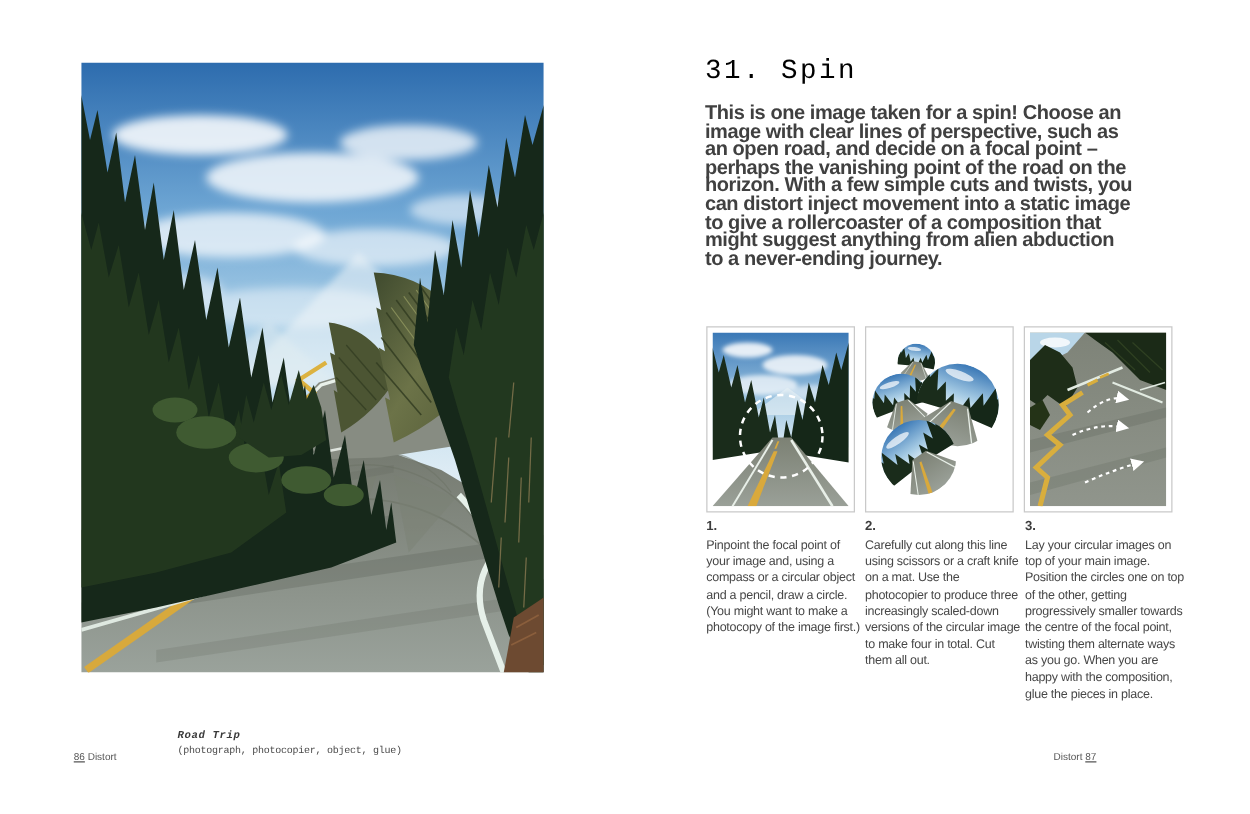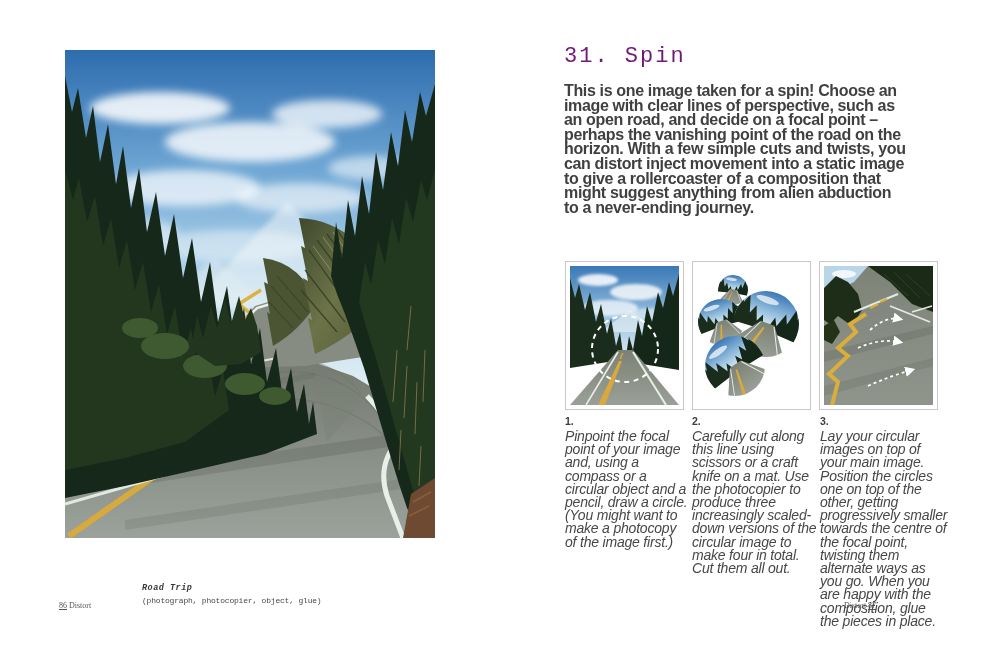--- a/index.html
+++ b/index.html
@@ -6,35 +6,35 @@
   body{width:1000px;height:651px;position:relative;overflow:hidden;
        font-family:"Liberation Sans",sans-serif;color:#3d3d3d;}
   .abs{position:absolute;}
   
   .artwork{left:65px;top:50px;width:370px;height:488px;}
   .artwork svg{display:block;width:100%;height:100%;}
   .caption{left:142px;top:583px;width:222px;text-align:left;
            font-family:"Liberation Mono",monospace;color:#3a3a3a;}
   .caption-title{font-size:8.5px;font-weight:bold;font-style:italic;letter-spacing:.5px;}
   .caption-materials{font-size:8px;margin-top:3px;color:#4a4a4a;letter-spacing:-0.2px;}
-  .folio{font-family:Liberation Serif, serif;font-size:8px;color:#555;}
+  .folio{font-family:Liberation Sans, sans-serif;font-size:8px;color:#555;}
   .folio-left{left:59px;top:601px;}
   .folio-right{left:780px;top:601px;width:160px;text-align:center;}
   .pagenum{text-decoration:underline;}
   
   .title{left:564px;top:44px;font-family:"Liberation Mono",monospace;
-         font-size:22px;color:#701a75;letter-spacing:2px;}
+         font-size:22px;color:#000000;letter-spacing:2px;}
   .intro{left:564px;top:84px;width:344px;font-size:16px;line-height:14.6px;
          font-weight:700;color:#404040;letter-spacing:-0.35px;}
   .figure{top:261px;width:119px;height:149px;background:#fff;border:1px solid #c9c9c9;
           box-sizing:border-box;padding:4px;}
   .figure svg{display:block;width:100%;height:100%;}
   .fig1{left:565px;} .fig2{left:692px;} .fig3{left:819px;}
   .stepnum{top:415px;font-size:10.5px;font-weight:bold;color:#3c3c3c;}
-  .steptext{top:430px;font-size:14px;line-height:13.2px;color:#474747;letter-spacing:-0.2px;font-style:italic;}
+  .steptext{top:430px;font-size:10px;line-height:13.2px;color:#474747;letter-spacing:-0.2px;}
   .sn1,.st1{left:565px;} .sn2,.st2{left:692px;} .sn3,.st3{left:820px;}
   .st1,.st2{width:125px;} .st3{width:128px;}
 </style>
 </head>
 <body>
 
 <div class="abs artwork">
 <svg viewBox="0 0 370 488" preserveAspectRatio="none">
   <defs>
     <linearGradient id="a-sky" x1="0" y1="0" x2="0" y2="1">

